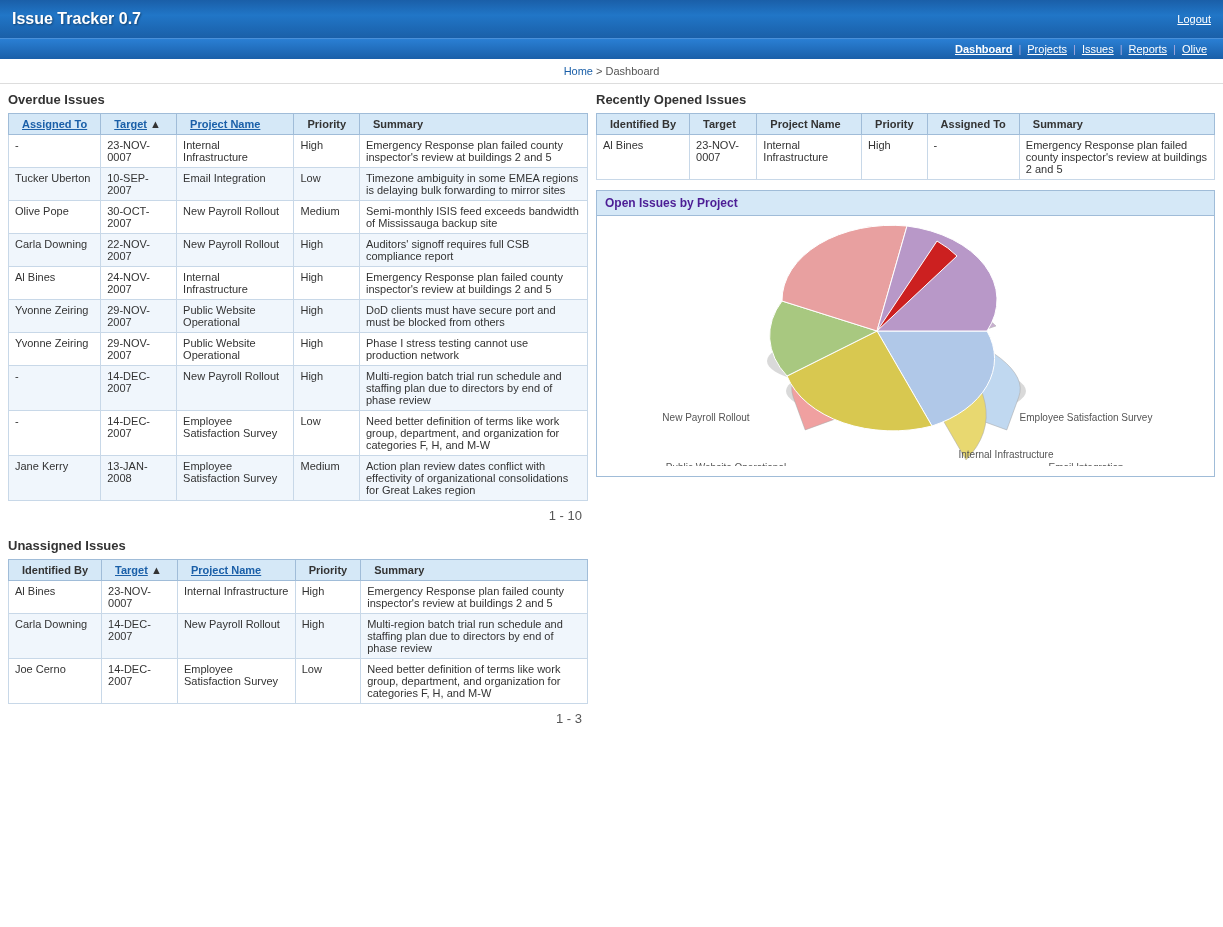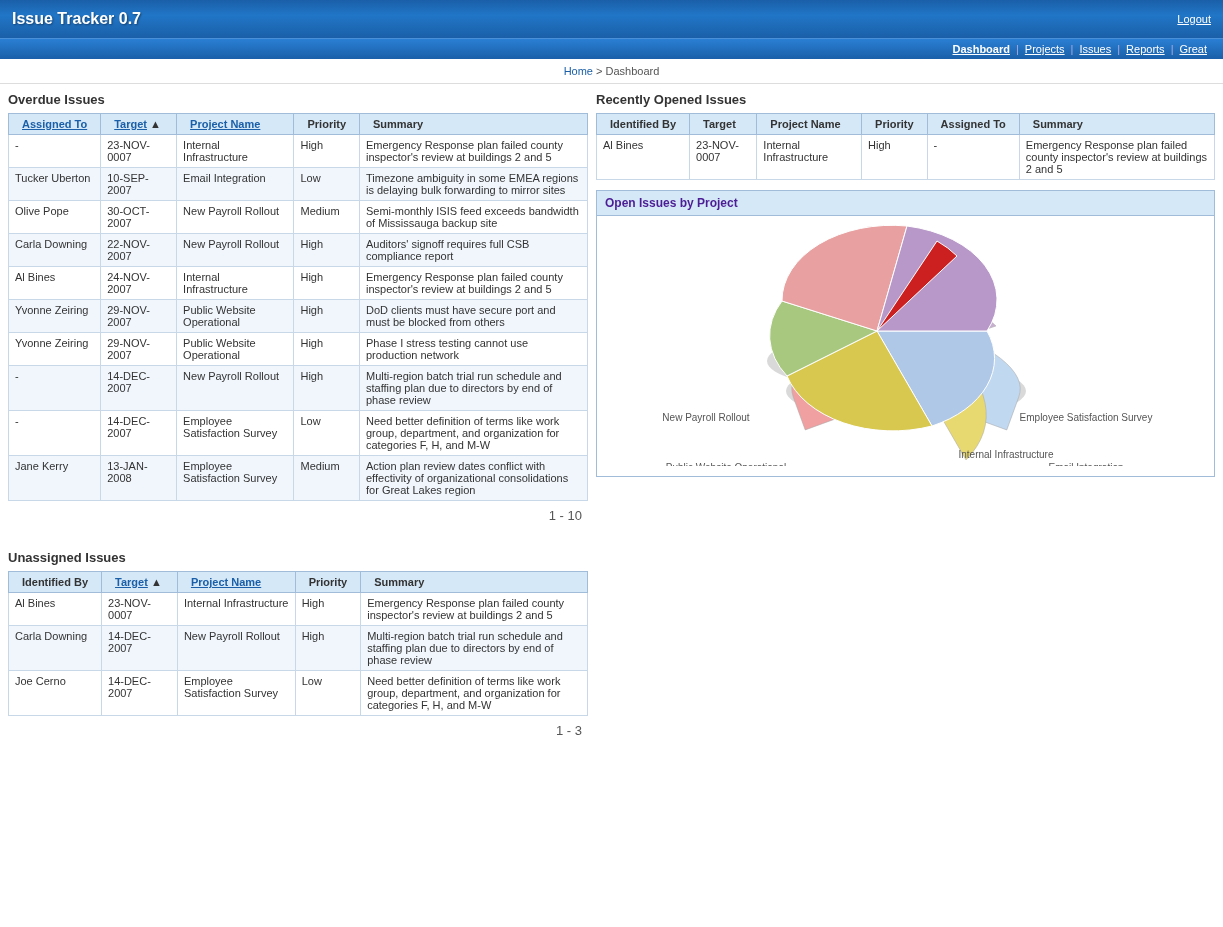--- a/index.html
+++ b/index.html
@@ -141,41 +141,41 @@
       padding: 10px;
       display: flex;
       justify-content: center;
       align-items: center;
       min-height: 240px;
       position: relative;
     }
 
     
     .unassigned-section {
-      margin-top: 24px;
+      margin-top: 12px;
     }
   </style>
 </head>
 <body>
 
 <div class="header">
   <span class="header-title">Issue Tracker 0.7</span>
   <span class="header-logout">Logout</span>
 </div>
 
 <div class="navbar">
   <span class="nav-link active">Dashboard</span>
   <span class="nav-separator">|</span>
   <span class="nav-link">Projects</span>
   <span class="nav-separator">|</span>
   <span class="nav-link">Issues</span>
   <span class="nav-separator">|</span>
   <span class="nav-link">Reports</span>
   <span class="nav-separator">|</span>
-  <span class="nav-link">Great</span>
+  <span class="nav-link">Olive</span>
 </div>
 
 <div class="breadcrumb">
   <a>Home</a>
   <span>&gt;</span>
   <span>Dashboard</span>
 </div>
 
 <div class="main-content">
 

